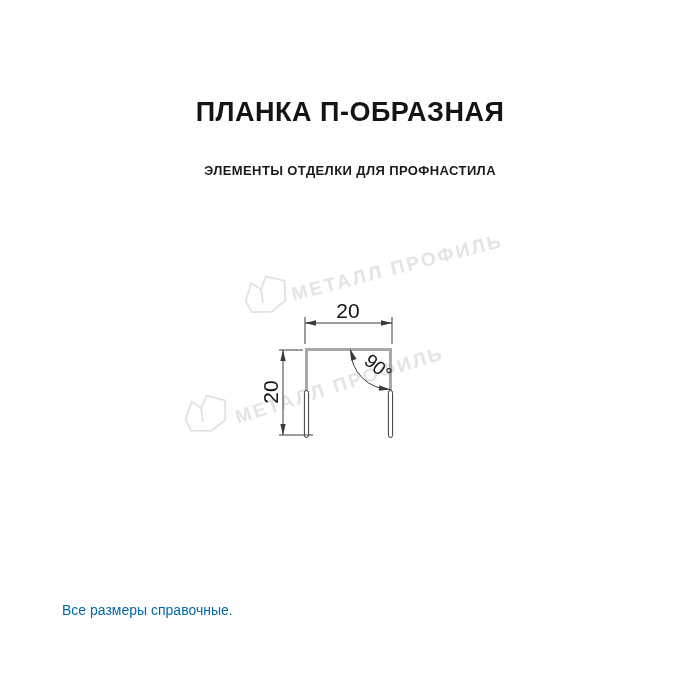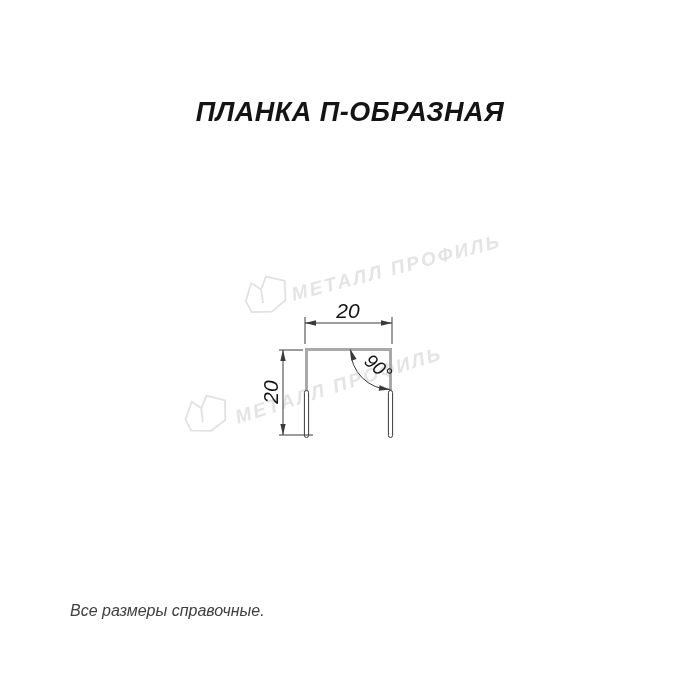--- a/index.html
+++ b/index.html
@@ -1,18 +1,18 @@
 <!DOCTYPE html>
 <html><head>
 <meta charset="utf-8">
 <style>
   html,body{margin:0;padding:0;background:#fff;}
   .canvas{
     position:relative;width:700px;height:700px;background:#ffffff;
-    overflow:hidden;font-family:"Liberation Sans",sans-serif;font-style:italic;
+    overflow:hidden;font-family:"Liberation Sans",sans-serif;
   }
   
   .title{
     position:absolute;top:99px;left:0;right:0;text-align:center;
     font-weight:bold;font-size:27px;line-height:26px;color:#141414;
     letter-spacing:0.5px;white-space:nowrap;
   }
   .subtitle{
     position:absolute;top:163px;left:0;right:0;text-align:center;
     font-weight:bold;font-size:13px;color:#1a1a1a;letter-spacing:0.4px;
@@ -29,32 +29,33 @@
   #wm1-logo{left:243px;top:275px;transform:rotate(-12deg);}
   #wm2-logo{left:183px;top:394px;transform:rotate(-10deg);}
   .wm-logo svg{width:100%;height:100%;}
   
   #diagram{position:absolute;left:0;top:0;width:700px;height:700px;}
   #diagram text{font-family:"Liberation Sans",sans-serif;fill:#141414;}
   .dim-label{font-size:21px;}
   .angle-label{font-size:19px;}
   
   .footer{
-    position:absolute;left:70px;top:602px;font-size:16px;line-height:17px;
-    color:#404040;
+    position:absolute;left:62px;top:602px;font-size:14px;line-height:17px;
+    color:#0369a1;
   }
 </style>
 </head>
 <body>
 
 <div class="canvas">
 
   <div class="title">
     <div>ПЛАНКА П-ОБРАЗНАЯ</div>
   </div>
+  <div class="subtitle">ЭЛЕМЕНТЫ ОТДЕЛКИ ДЛЯ ПРОФНАСТИЛА</div>
 
   <div class="wm-logo" id="wm1-logo">
     <svg viewBox="0 0 100 84" fill="none" stroke="#e2e2e2" stroke-width="4">
       <polygon points="4,46 24,10 42,28 58,3 96,20 89,62 55,80 12,72"></polygon>
       <polyline points="42,28 40,58"></polyline>
     </svg>
   </div>
   <div class="wm-text" id="wm1-text">МЕТАЛЛ ПРОФИЛЬ</div>
 
   <div class="wm-logo" id="wm2-logo">

